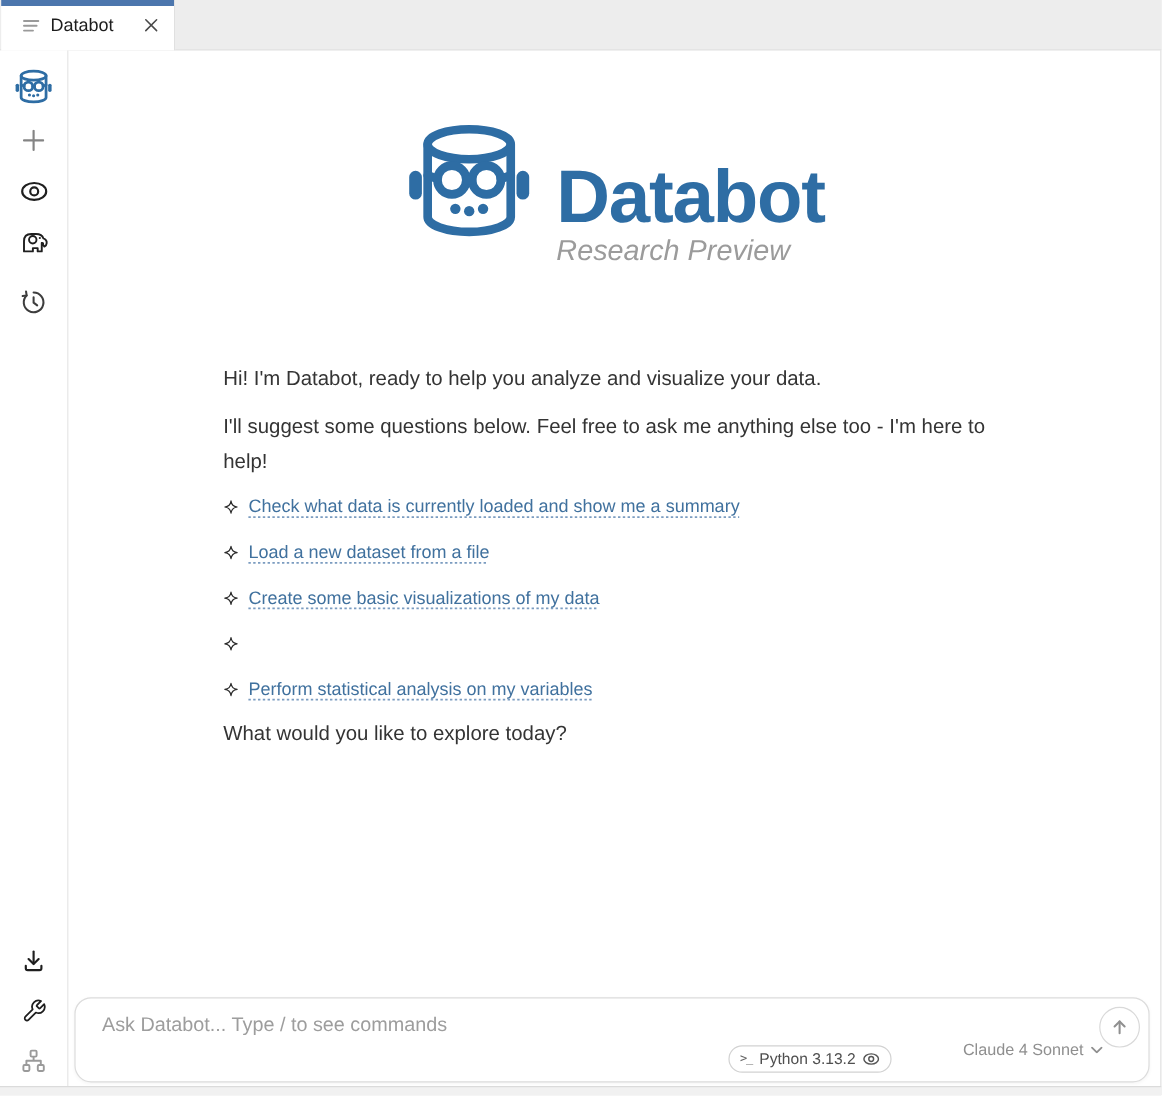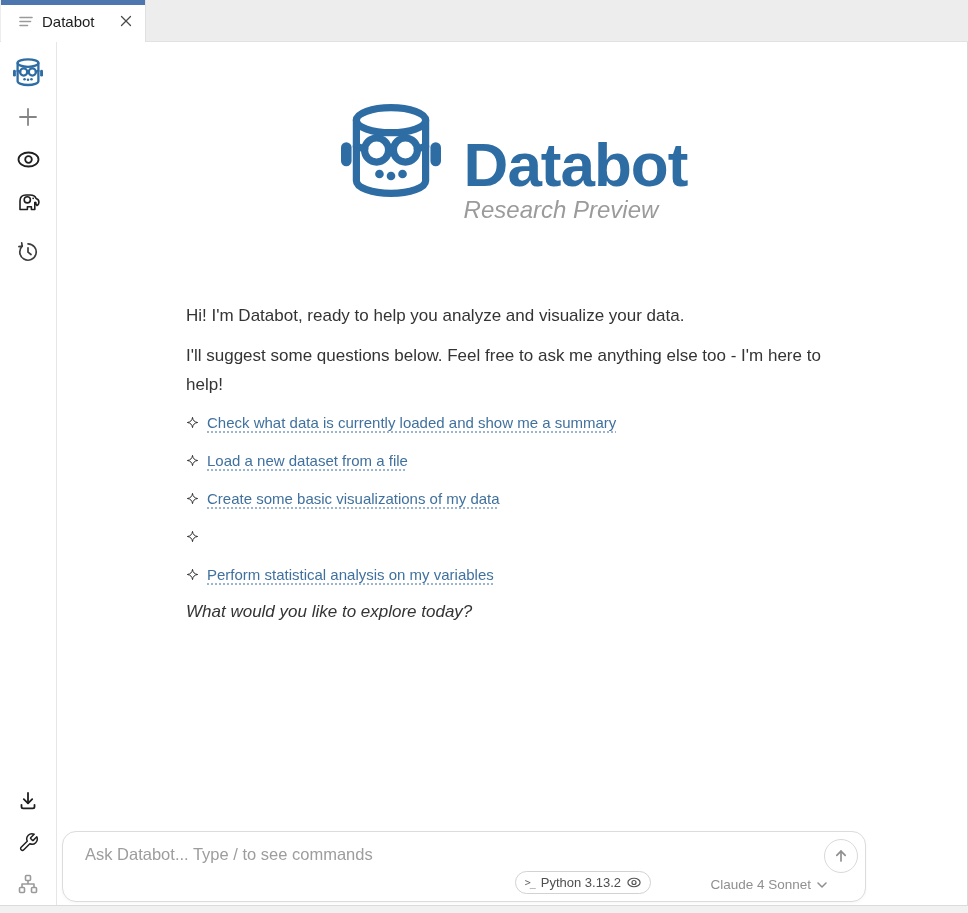--- a/index.html
+++ b/index.html
@@ -38,37 +38,37 @@
 
   
   .chat { position:absolute; left:186px; top:302px; width:660px; color:#343434; }
   .chat p { font-size:17px; line-height:28px; }
   .p-intro { line-height:29px !important; margin-top:11px; }
   .suggestions { list-style:none; margin-top:4px; }
   .suggestion { height:38px; display:flex; align-items:center; }
   .spark { display:flex; margin-right:8px; }
   .slink { font-size:15px; color:#40719e; text-decoration:underline dotted; text-decoration-color:#7b9cc0;
            text-underline-offset:4px; cursor:pointer; }
-  .p-closing { margin-top:5px;font-style:italic; }
-
-  
-  .composer { position:absolute; left:62px; top:831px; width:804px; height:71px; background:#fff;
+  .p-closing { margin-top:5px; }
+
+  
+  .composer { position:absolute; left:62px; top:831px; width:896px; height:71px; background:#fff;
               border:1px solid #dcdcdc; border-radius:14px; box-shadow:0 1px 3px rgba(0,0,0,0.04); }
   .composer textarea { position:absolute; left:22px; top:13px; width:700px; height:34px; border:none;
               outline:none; resize:none; font-family:"Liberation Sans",sans-serif; font-size:16.5px;
               color:#333; background:transparent; }
   .composer textarea::placeholder { color:#9d9d9d; opacity:1; }
   .send-btn { position:absolute; top:7px; right:7px; width:34px; height:34px; border-radius:50%;
               border:1px solid #d9d9d9; background:#fff; display:flex; align-items:center;
               justify-content:center; cursor:pointer; }
   .kernel-badge { position:absolute; bottom:7px; right:214px; height:23px; border:1px solid #d2d2d2;
               border-radius:12px; padding:0 9px; display:inline-flex; align-items:center; gap:6px;
               font-size:13px; color:#4f4f4f; cursor:pointer; background:#fff; }
   .kprompt { font-family:"DejaVu Sans Mono", monospace; font-size:10px; color:#666; letter-spacing:-1px; }
-  .model-select { position:absolute; bottom:9px; right:38px; display:flex; align-items:center; gap:6px;
+  .model-select { position:absolute; bottom:19px; right:38px; display:flex; align-items:center; gap:6px;
               font-size:13.5px; color:#8f8f8f; cursor:pointer; }
 
   
   .bottombar { position:absolute; left:0; right:0; bottom:0; height:8px; background:#f1f1f1;
                border-top:1px solid #dbdbdb; }
 
   svg { display:block; }
 </style>
 </head>
 <body>

